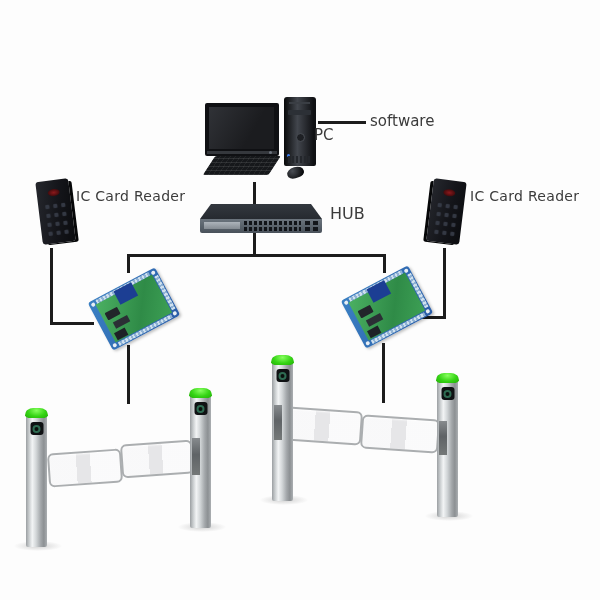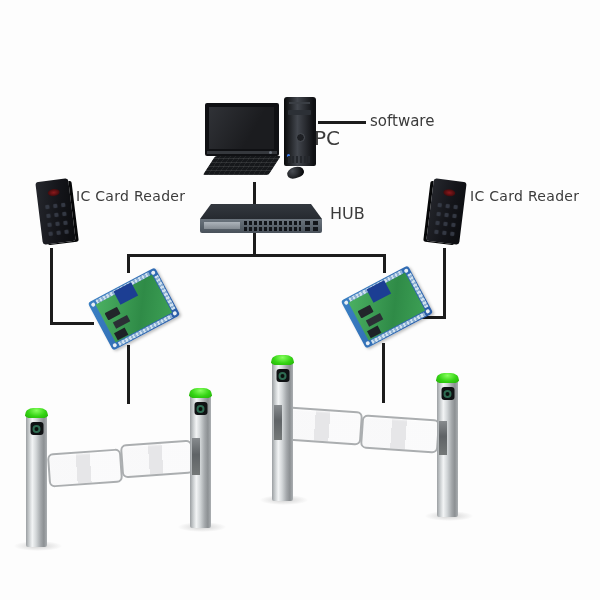--- a/index.html
+++ b/index.html
@@ -88,21 +88,21 @@
     border-radius:50%; border:2px solid #2e6b52; box-sizing:border-box; background:#0a0f0c; }
   .post .slot { position:absolute; width:8px;
     background:linear-gradient(180deg,#878b8e,#5f6366 45%,#747878); }
   .wing { position:absolute; height:30px; border:2px solid #abaeb0; border-radius:6px;
     background:linear-gradient(90deg, rgba(248,248,249,.92) 0%, rgba(248,248,249,.92) 38%, #e6e6e8 38%, #e6e6e8 58%, rgba(250,250,251,.92) 58%);
     box-shadow:inset 0 1px 2px rgba(255,255,255,.85); }
   .shadow { position:absolute; height:10px; border-radius:50%;
     background:radial-gradient(ellipse, rgba(110,110,110,.30), rgba(200,200,200,0) 72%); }
 
   .t-soft { left:370px; top:112px; font-size:15px; }
-  .t-pc   { left:314px; top:126px; font-size:20px; }
+  .t-pc   { left:314px; top:126px; font-size:15px; }
   .t-hub  { left:330px; top:204px; font-size:16px; }
   .t-icl  { left:76px;  top:188px; font-size:14px; letter-spacing:.3px; }
   .t-icr  { left:470px; top:188px; font-size:14px; letter-spacing:.3px; }
   .t-acs  { left:196px; top:313px; font-size:12px; color:#4c4c4c; word-spacing:4px; letter-spacing:.3px; }
 </style>
 </head>
 <body>
 
 <div class="stage">
 

